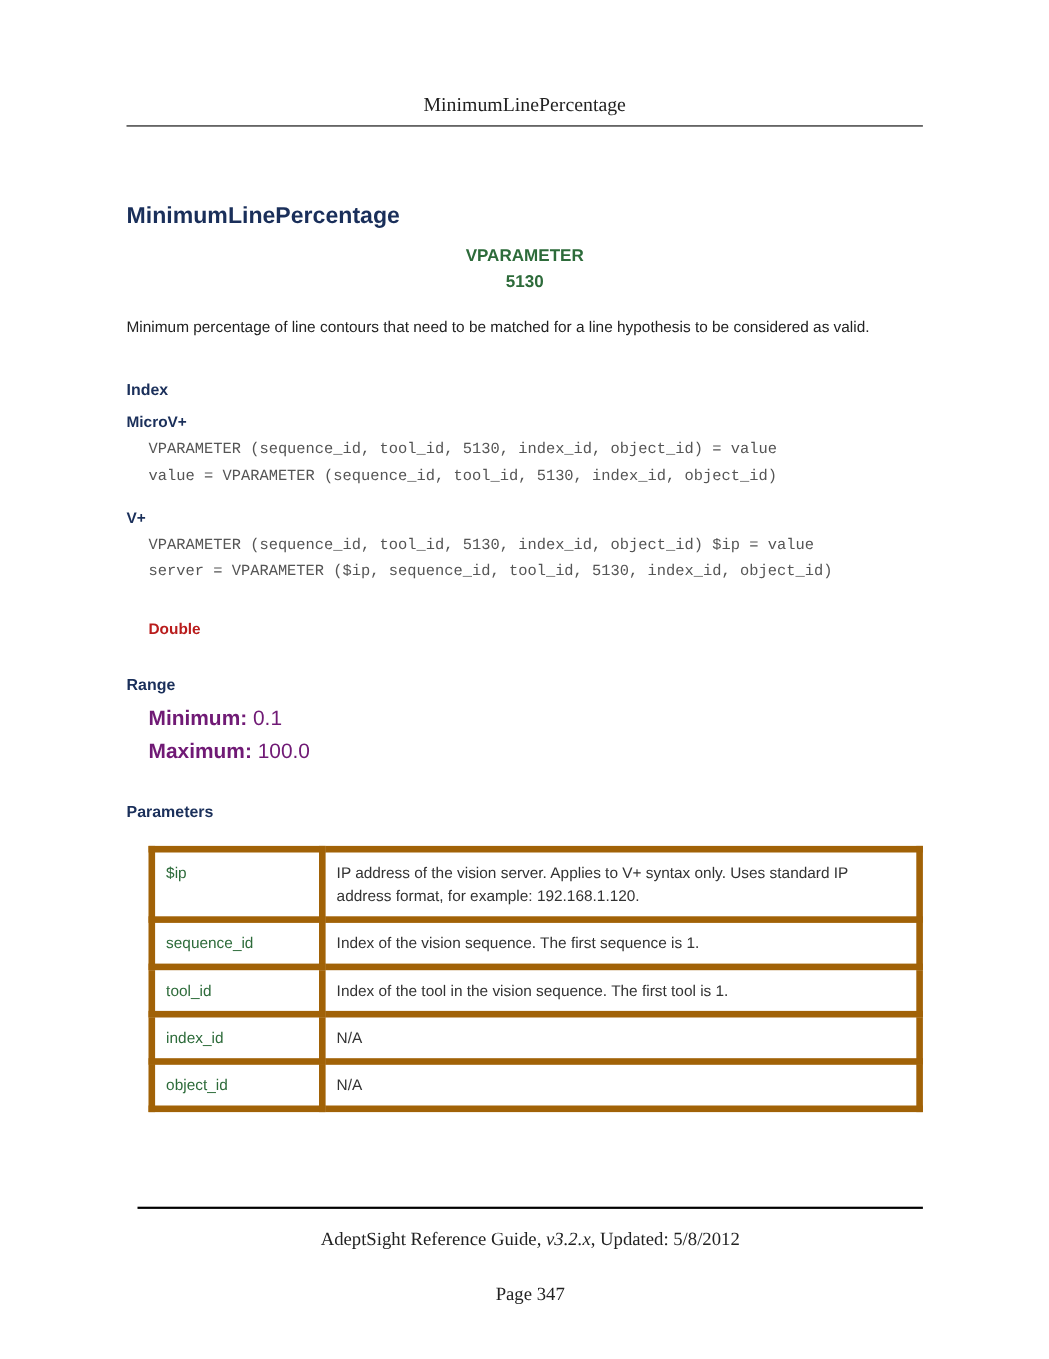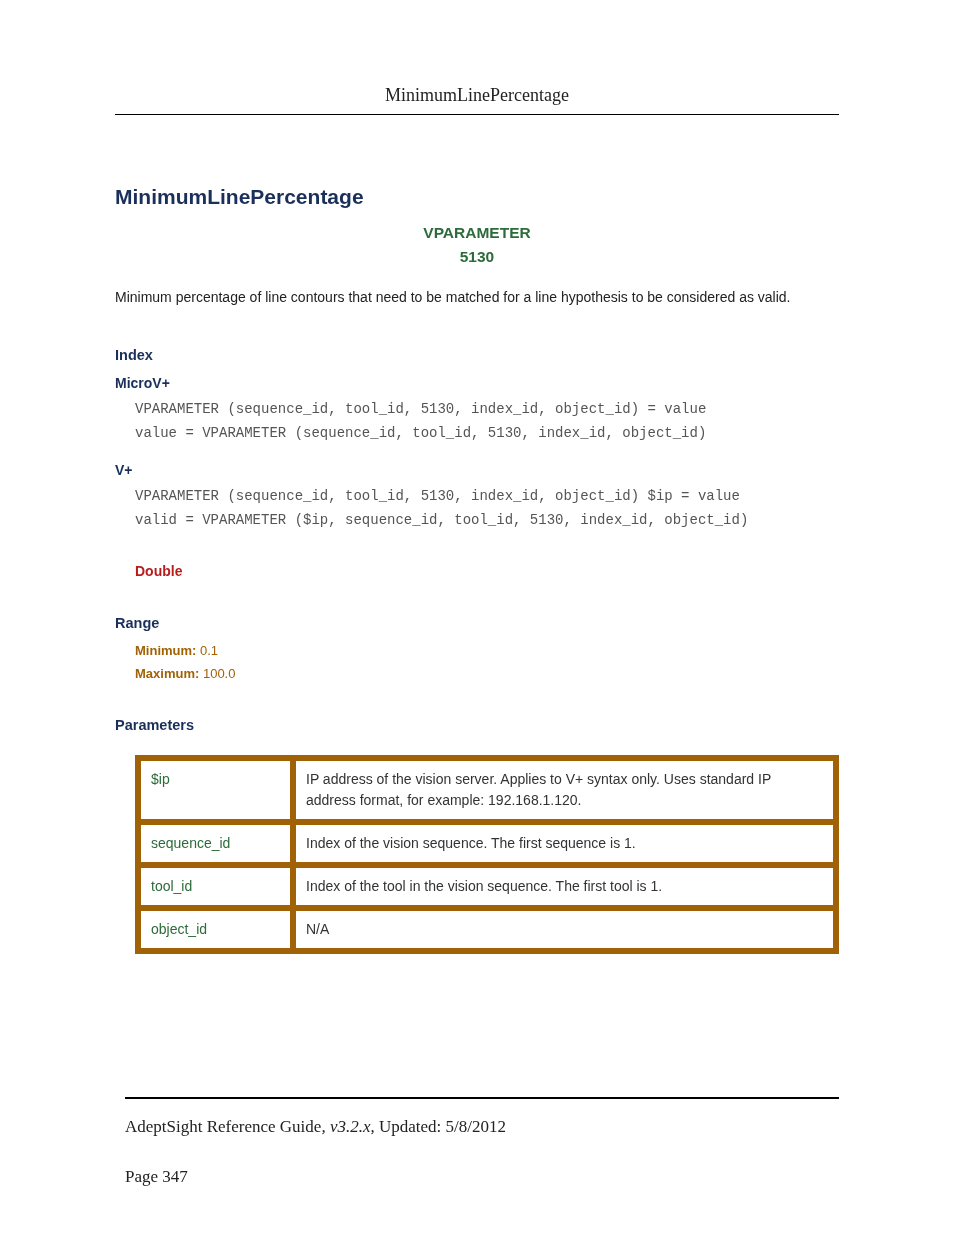--- a/index.html
+++ b/index.html
@@ -73,22 +73,22 @@
   }
   .indent-text {
     margin-left: 20px;
     font-size: 14px;
     color: #b91c1c;
     margin-bottom: 8px;
     font-weight: bold;
   }
   .range-line {
     margin-left: 20px;
-    font-size: 13px;
-    color: #a16207;
+    font-size: 19px;
+    color: #701a75;
     margin-bottom: 8px;
   }
   .range-line b { font-weight: bold; }
   .section-gap { margin-bottom: 36px; }
   table.params {
     width: 100%;
     border-collapse: collapse;
     margin-top: 22px;
     margin-left: 20px;
     width: calc(100% - 20px);
@@ -102,21 +102,21 @@
   }
   table.params td.pname {
     width: 155px;
     color: #2d6b3a;
   }
   .footer {
     position: absolute;
     left: 125px;
     right: 115px;
     bottom: 48px;
-    text-align: left;
+    text-align: center;
   }
   .footer-line {
     border-top: 2px solid #000;
     margin-bottom: 18px;
   }
   .footer-text {
     font-family: "Times New Roman", Times, serif;
     font-size: 17px;
     color: #222;
     margin-bottom: 30px;
@@ -146,21 +146,21 @@
   <p class="intro">Minimum percentage of line contours that need to be matched for a line hypothesis to be considered as valid.</p>
 
   <div class="section-h">Index</div>
 
   <div class="sub-h">MicroV+</div>
   <div class="code-block">VPARAMETER (sequence_id, tool_id, 5130, index_id, object_id) = value
 value = VPARAMETER (sequence_id, tool_id, 5130, index_id, object_id)</div>
 
   <div class="sub-h">V+</div>
   <div class="code-block" style="margin-bottom:30px;">VPARAMETER (sequence_id, tool_id, 5130, index_id, object_id) $ip = value
-valid = VPARAMETER ($ip, sequence_id, tool_id, 5130, index_id, object_id)</div>
+server = VPARAMETER ($ip, sequence_id, tool_id, 5130, index_id, object_id)</div>
 
   <div class="indent-text section-gap">Double</div>
 
   <div class="section-h">Range</div>
   <div class="range-line">
     <b>Minimum:</b>
     <span>0.1</span>
   </div>
   <div class="range-line section-gap">
     <b>Maximum:</b>
@@ -177,20 +177,24 @@
         </tr>
         <tr>
           <td class="pname">sequence_id</td>
           <td>Index of the vision sequence. The first sequence is 1.</td>
         </tr>
         <tr>
           <td class="pname">tool_id</td>
           <td>Index of the tool in the vision sequence. The first tool is 1.</td>
         </tr>
         <tr>
+          <td class="pname">index_id</td>
+          <td>N/A</td>
+        </tr>
+        <tr>
           <td class="pname">object_id</td>
           <td>N/A</td>
         </tr>
       </tbody>
   </table>
 </div>
 
 <div class="footer">
   <div class="footer-line"></div>
   <div class="footer-text">

